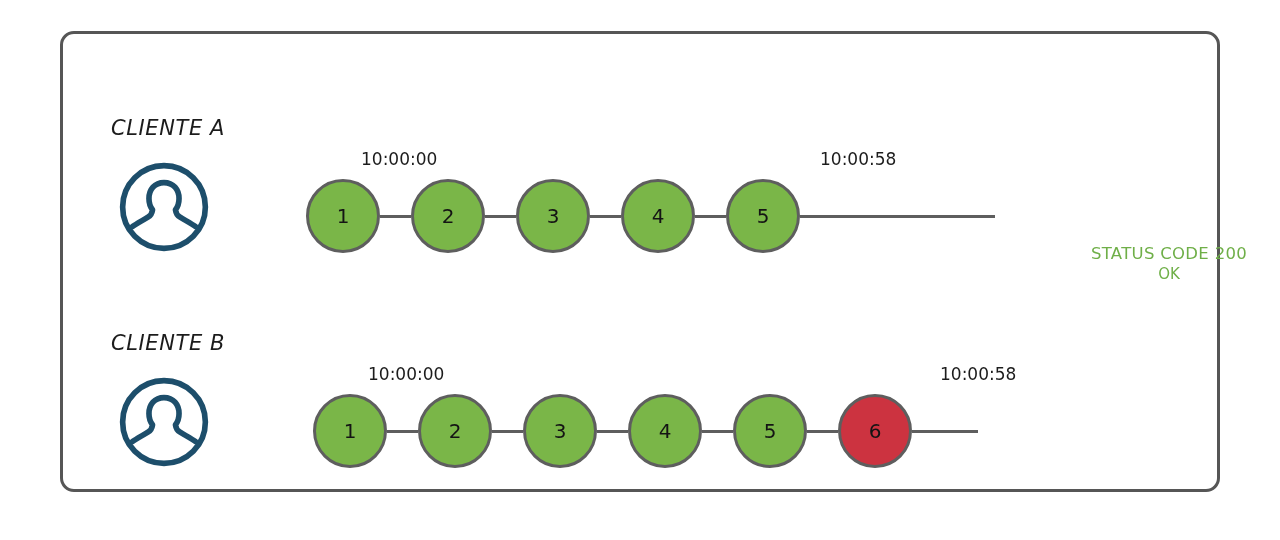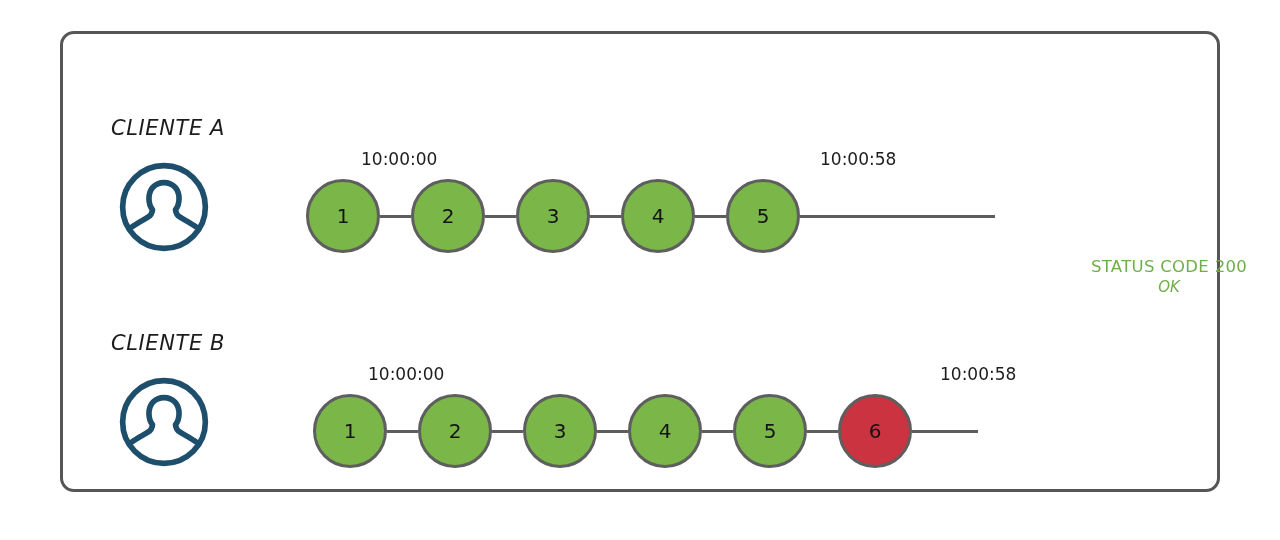--- a/index.html
+++ b/index.html
@@ -131,22 +131,22 @@
   .ts-b-end   { left: 877px; }
 
   
   .status {
     position: absolute;
     text-align: center;
     white-space: nowrap;
     font-family: "DejaVu Sans", sans-serif;
     line-height: 1.25;
   }
-  .status .line1 { display: block; font-size: 16.5px; letter-spacing: 0.3px; margin-top: 13px; }
-  .status .line2 { display: block; font-size: 15px; font-style: italic; }
+  .status .line1 { display: block; font-size: 16.5px; letter-spacing: 0.3px; }
+  .status .line2 { display: block; font-size: 15px; }
 
   .status-a {
     left: 1028px;
     top: 150px;
     color: #6FAF48;
   }
   .status-a .line1 { font-weight: 400; }
   .status-a .line2 { font-weight: 400; }
 </style>
 </head>

